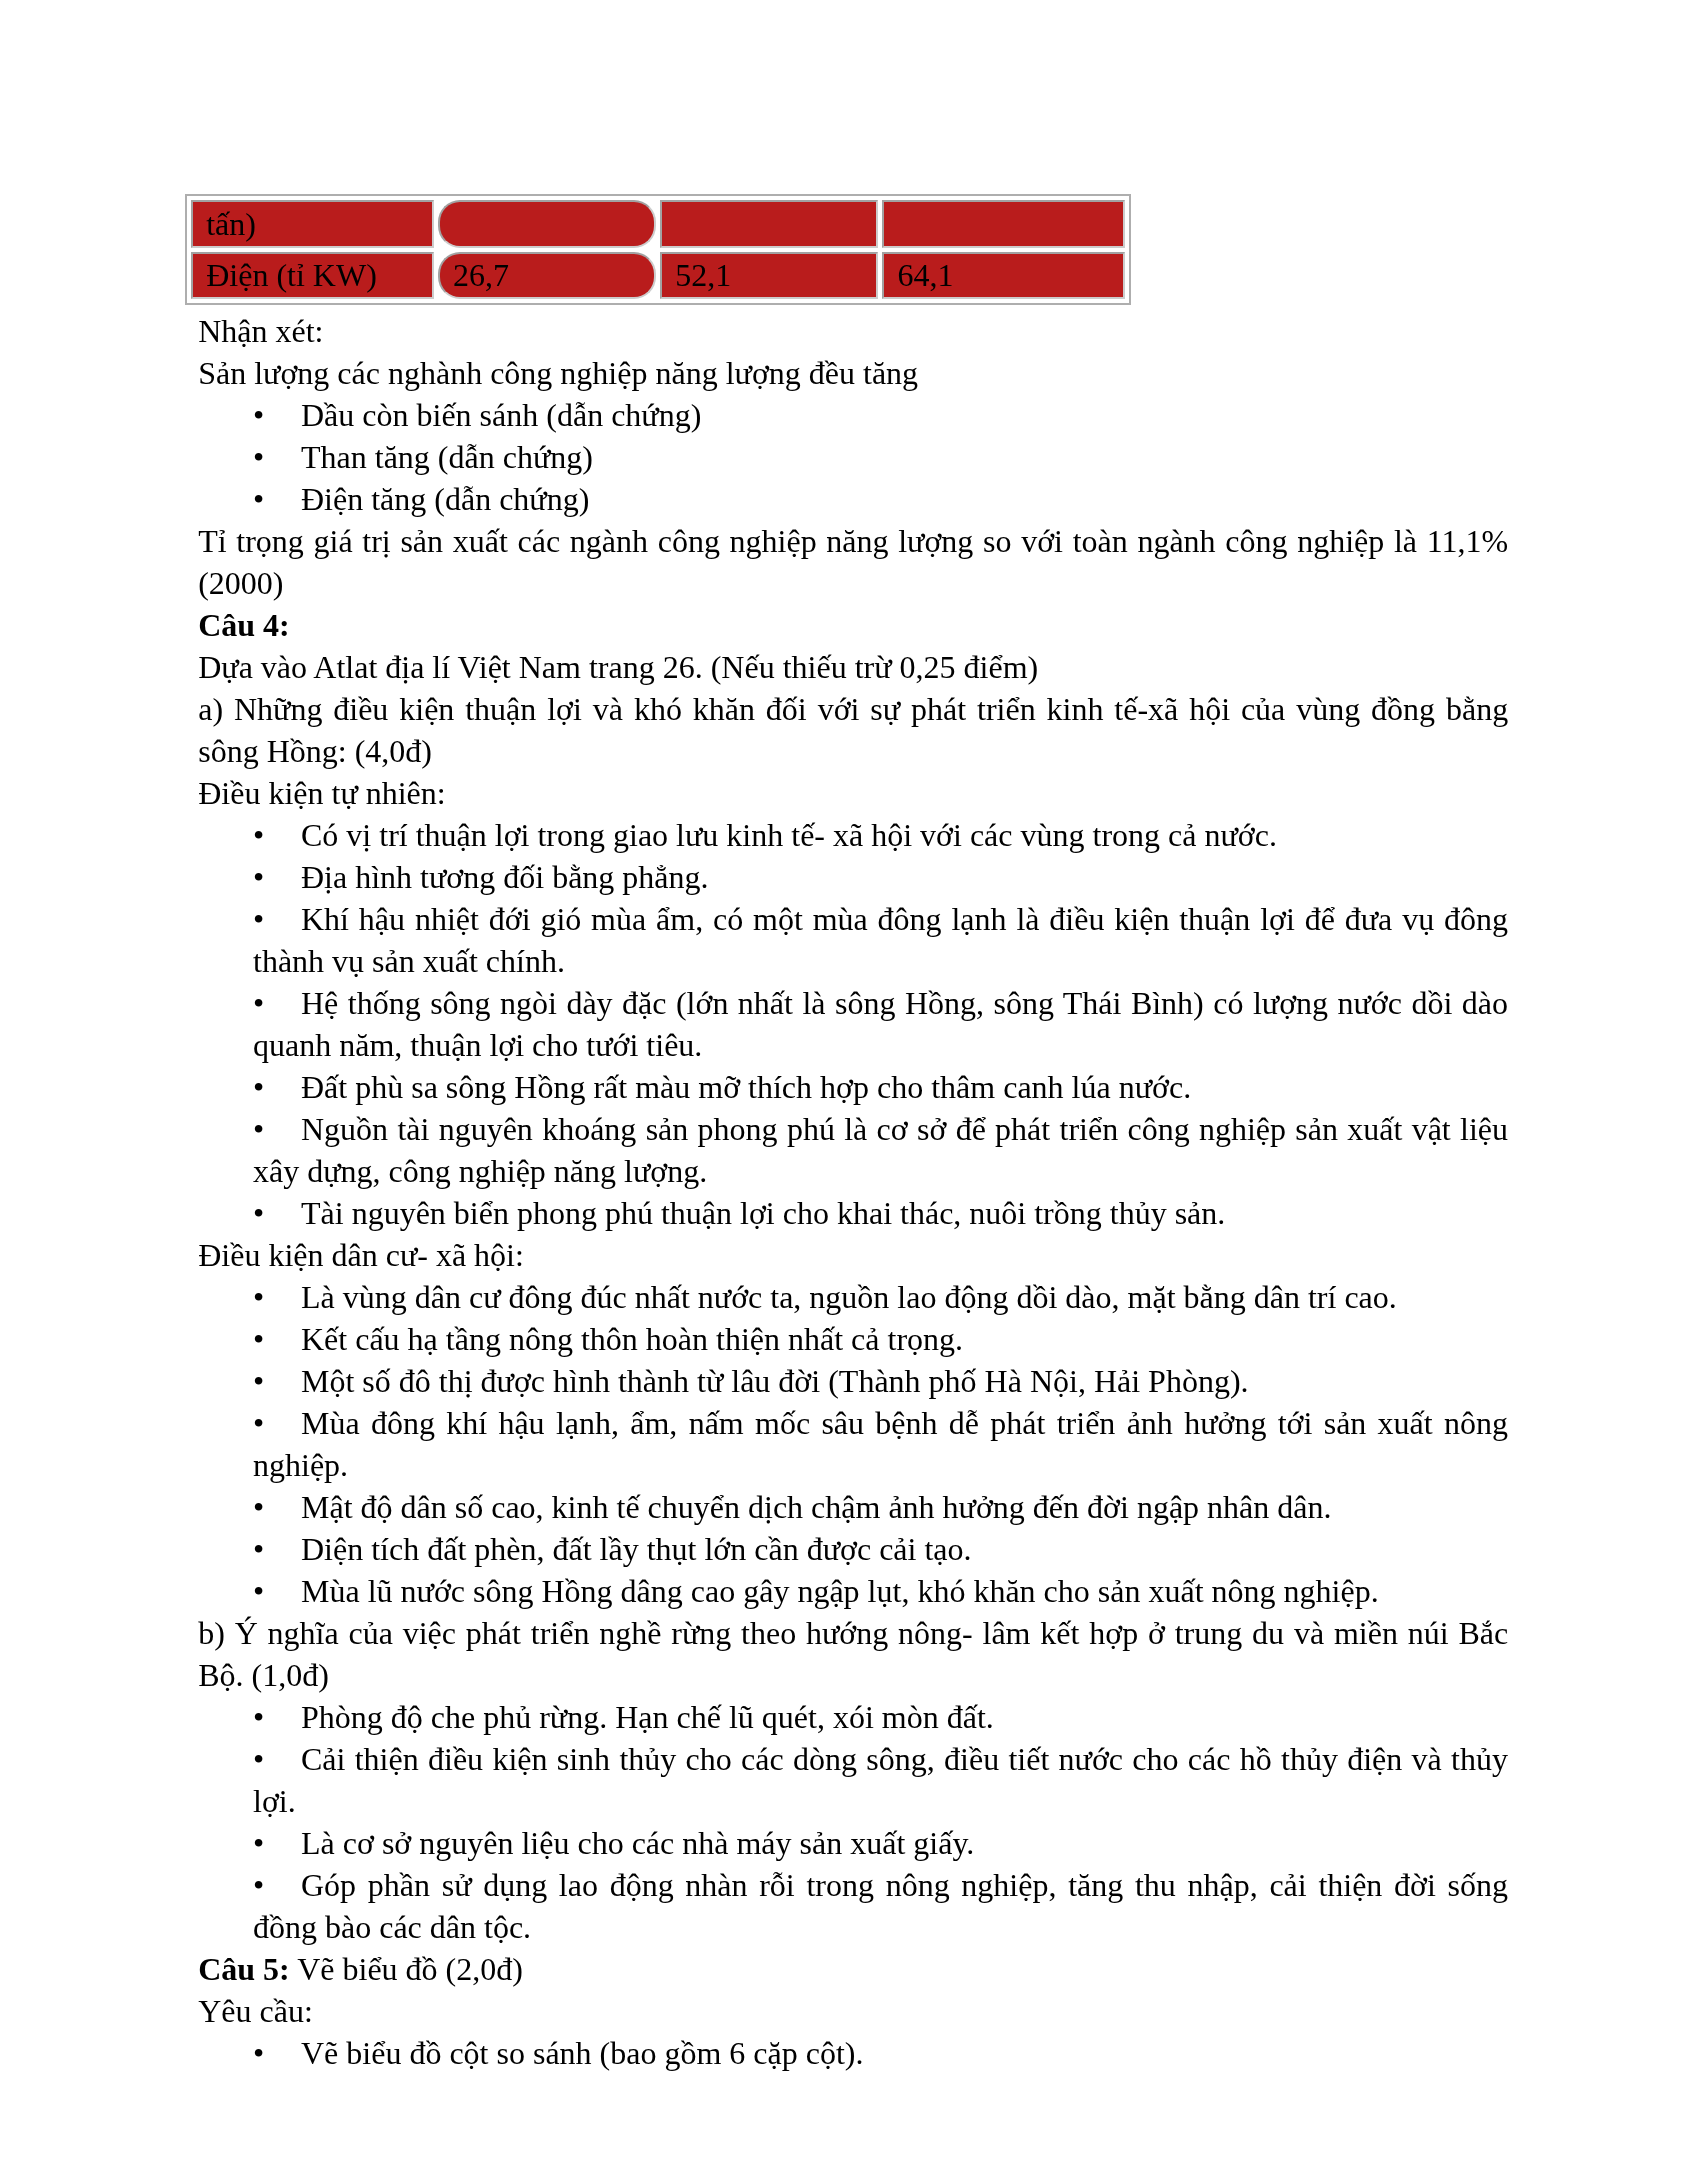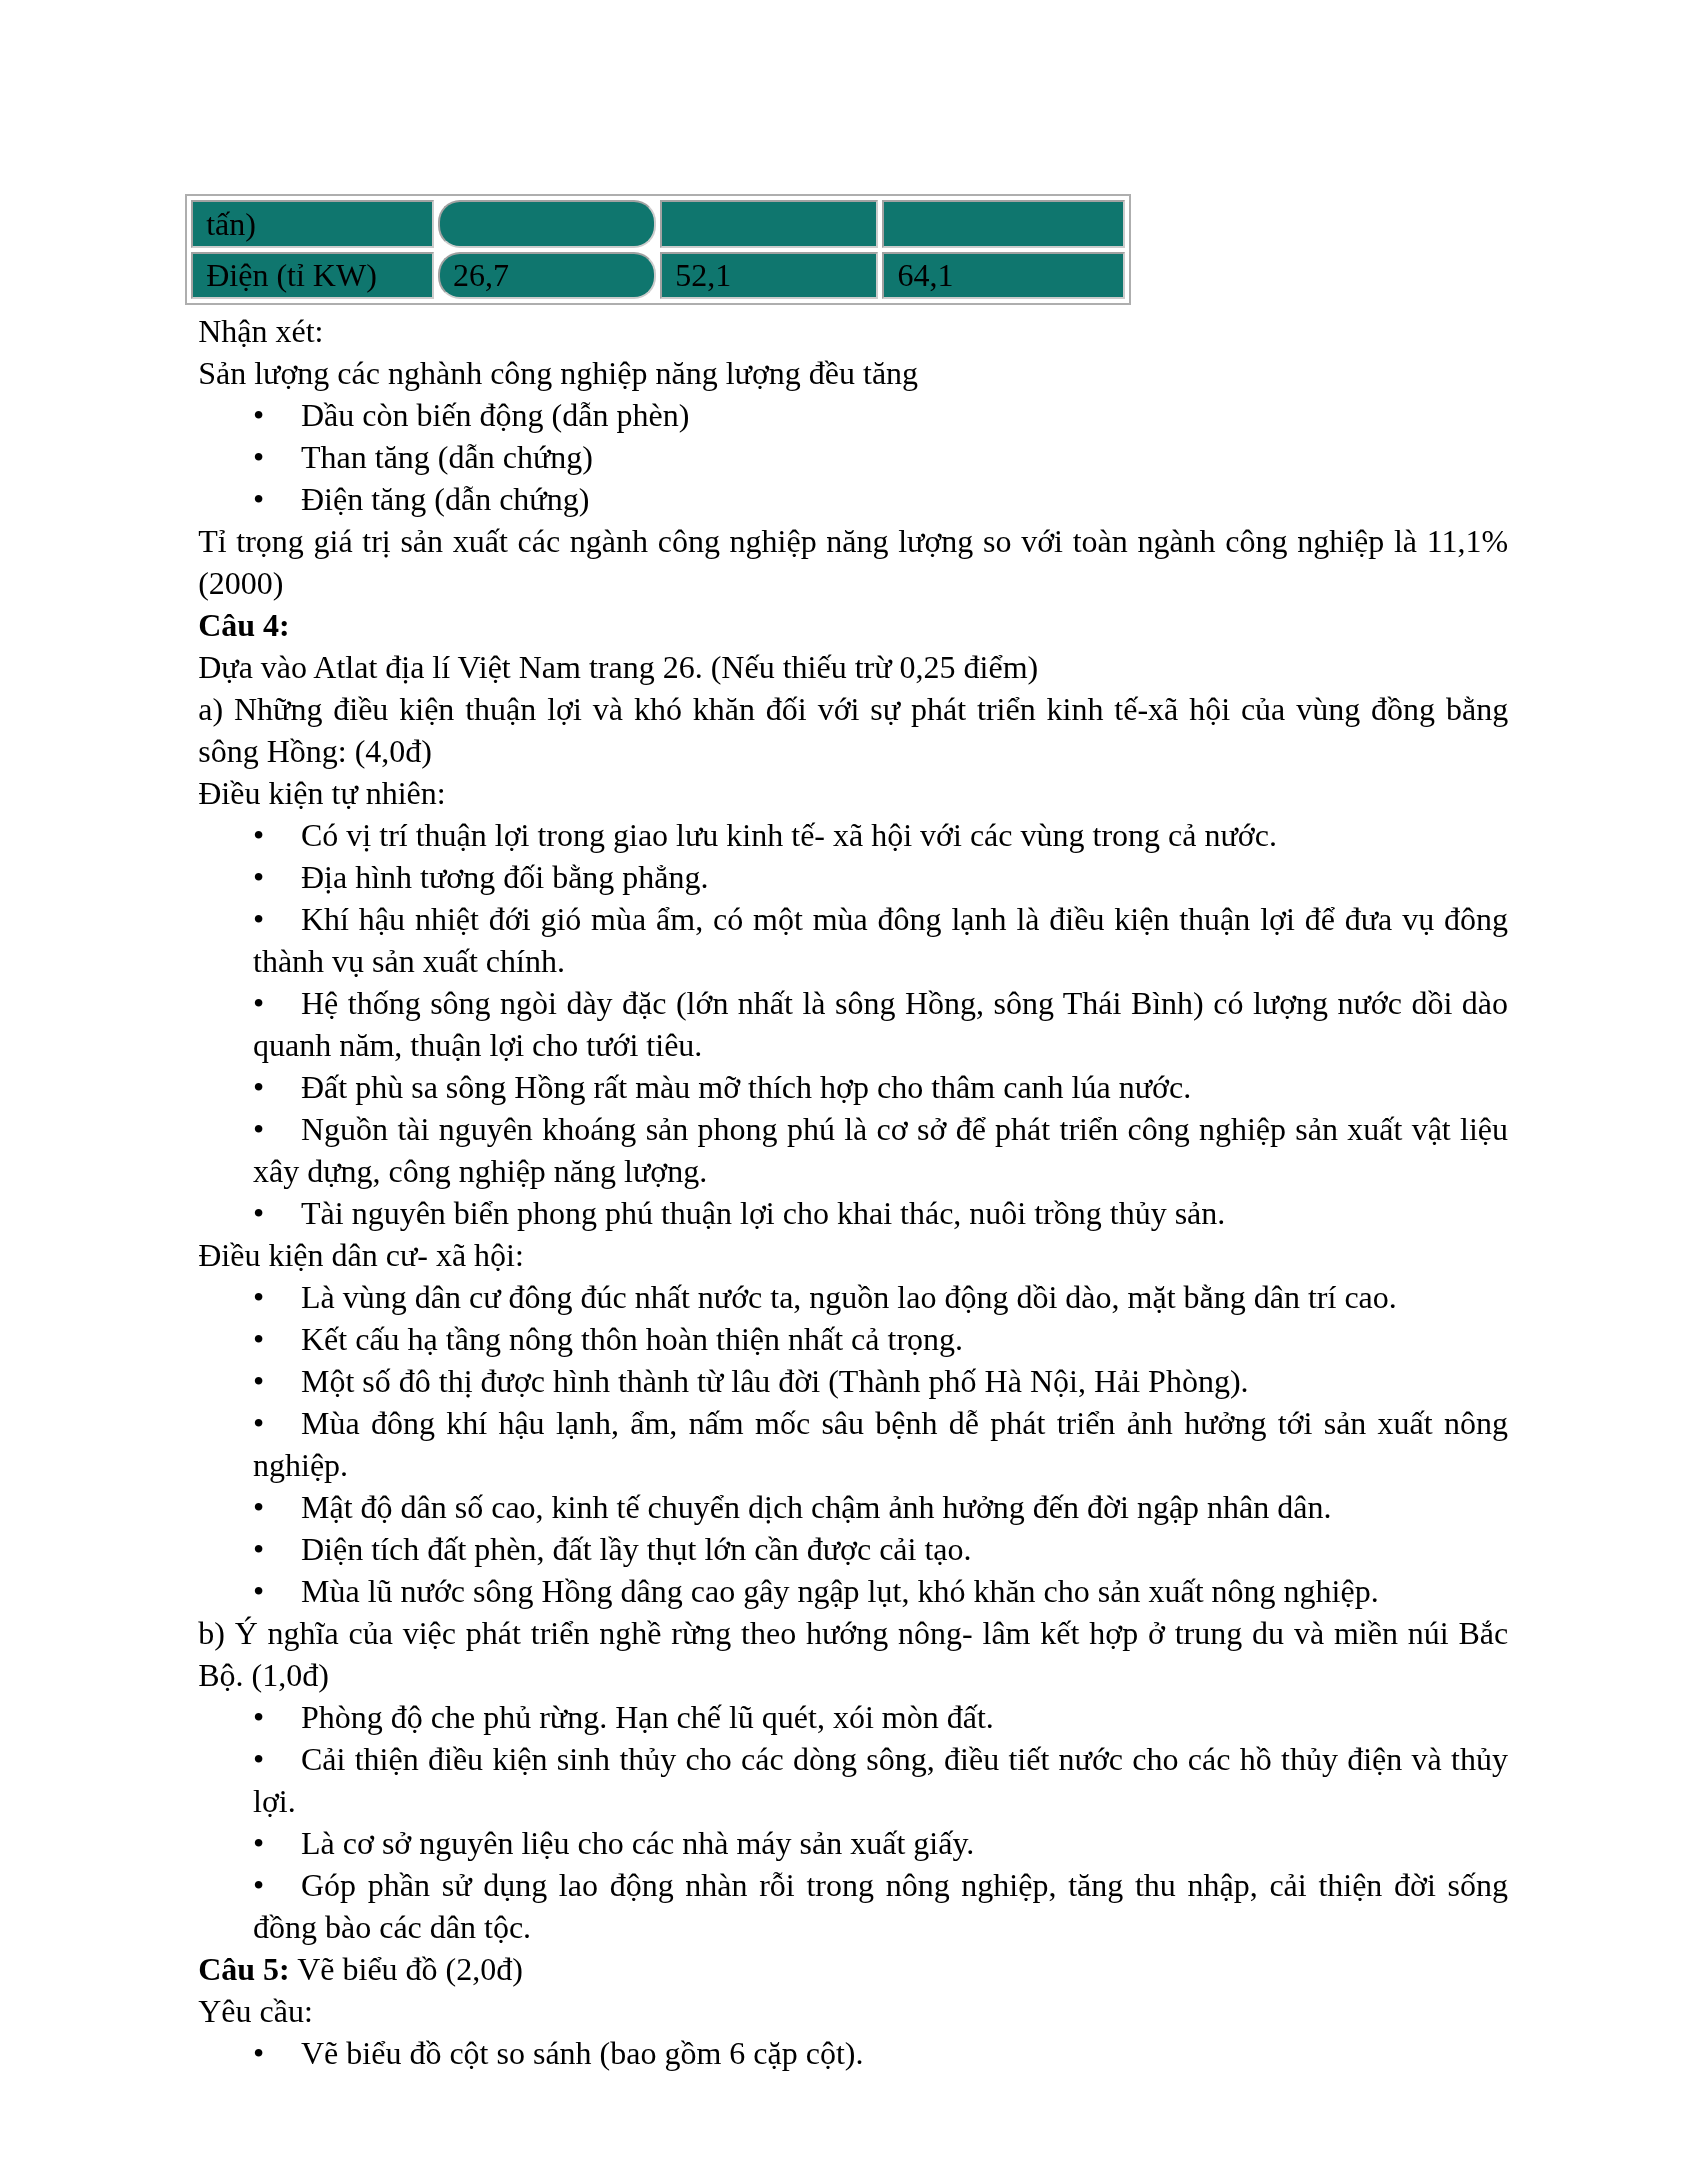--- a/index.html
+++ b/index.html
@@ -18,21 +18,21 @@
   table.grid {
     border-collapse:separate;
     border-spacing:4.6px;
     width:946px;
     background:#ffffff;
     border:2px solid #aeaeae;
     margin:0 0 5.3px 0;
     table-layout:fixed;
   }
   table.grid td {
-    background:#0f766e;
+    background:#b91c1c;
     border-top:2px solid #a2a2a2;
     border-left:2px solid #a2a2a2;
     border-bottom:2px solid #cccccc;
     border-right:2px solid #cccccc;
     padding:1.3px 13.2px;
     height:41px;
     vertical-align:middle;
     line-height:38px;
     overflow:hidden;
   }
@@ -75,21 +75,21 @@
       <td class="c2">26,7</td>
       <td class="c3">52,1</td>
       <td class="c4">64,1</td>
     </tr>
   </tbody>
     </table>
 
   <p class="para">Nhận xét:</p>
   <p class="para">Sản lượng các nghành công nghiệp năng lượng đều tăng</p>
 
-  <p class="para li"><span class="blt">•</span><span>Dầu còn biến động (dẫn phèn)</span></p>
+  <p class="para li"><span class="blt">•</span><span>Dầu còn biến sánh (dẫn chứng)</span></p>
   <p class="para li"><span class="blt">•</span><span>Than tăng (dẫn chứng)</span></p>
   <p class="para li"><span class="blt">•</span><span>Điện tăng (dẫn chứng)</span></p>
 
   <p class="para">Tỉ trọng giá trị sản xuất các ngành công nghiệp năng lượng so với toàn ngành công nghiệp là 11,1% (2000)</p>
 
   <p class="para bold">Câu 4:</p>
 
   <p class="para">Dựa vào Atlat địa lí Việt Nam trang 26. (Nếu thiếu trừ 0,25 điểm)</p>
   <p class="para">a) Những điều kiện thuận lợi và khó khăn đối với sự phát triển kinh tế-xã hội của vùng đồng bằng sông Hồng: (4,0đ)</p>
   <p class="para">Điều kiện tự nhiên:</p>

